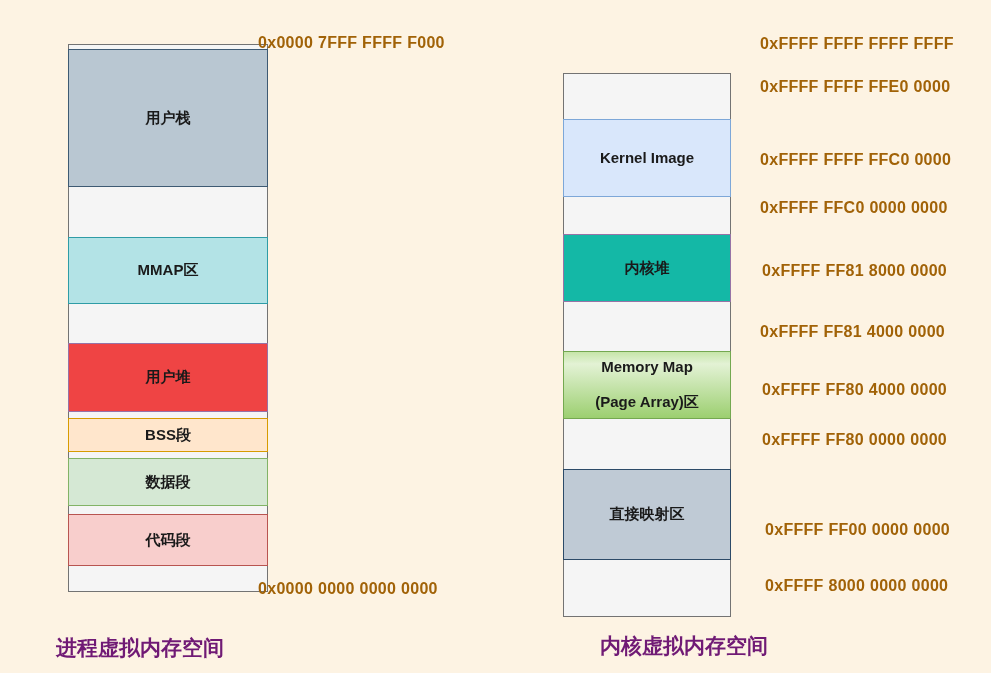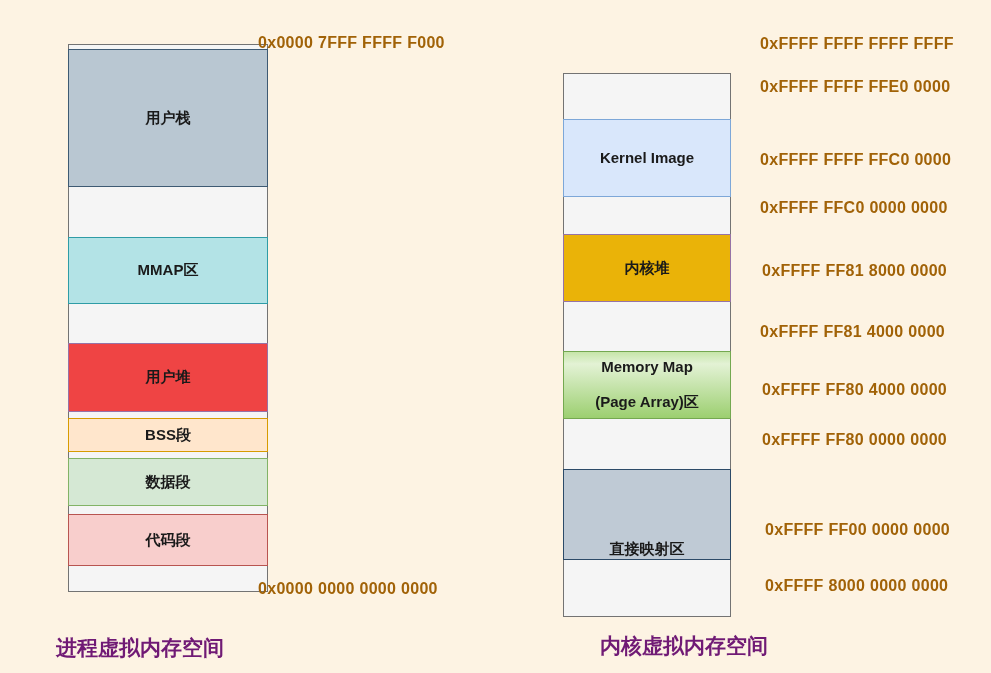--- a/index.html
+++ b/index.html
@@ -41,21 +41,21 @@
     color: #1a1a1a;
     line-height: 1.25;
   }
   .seg-user-stack   { background: #b9c7d2; border: 1.5px solid #3e5a73; }
   .seg-mmap         { background: #b3e3e6; border: 1.5px solid #2e9ca6; }
   .seg-user-heap    { background: #ef4444; border: 1.5px solid #9673a6; }
   .seg-bss          { background: #ffe6cc; border: 1.5px solid #d79b00; text-align: right; }
   .seg-data         { background: #d5e8d4; border: 1.5px solid #82b366; }
   .seg-code         { background: #f8cecc; border: 1.5px solid #b85450; }
   .seg-kernel-image { background: #d9e7fb; border: 1.5px solid #7da7d8; }
-  .seg-kernel-heap  { background: #eab308; border: 1.5px solid #9673a6; }
+  .seg-kernel-heap  { background: #14b8a6; border: 1.5px solid #9673a6; }
   .seg-memmap       { background: linear-gradient(180deg, #c6e5a8 0%, #e3f2d5 18%, #9ccf70 100%);
                       border: 1.5px solid #74a850; gap: 16px; }
   .seg-direct-map   { background: #bfcad5; border: 1.5px solid #2c4a68; }
   .address {
     position: absolute;
     font-weight: bold;
     font-size: 16px;
     letter-spacing: 0.3px;
     color: #a16207;
     white-space: nowrap;
@@ -115,21 +115,21 @@
 
     <div class="segment seg-kernel-heap" style="top:161px; height:68px;">
       <span class="seg-label">内核堆</span>
     </div>
 
     <div class="segment seg-memmap" style="top:278px; height:68px;">
       <span class="seg-label">Memory Map</span>
       <span class="seg-label">(Page Array)区</span>
     </div>
 
-    <div class="segment seg-direct-map" style="top:396px; height:91px;justify-content:flex-end;">
+    <div class="segment seg-direct-map" style="top:396px; height:91px;">
       <span class="seg-label">直接映射区</span>
     </div>
   </div>
 
   <div class="address" style="left:760px; top:35px;">0xFFFF FFFF FFFF FFFF</div>
   <div class="address" style="left:760px; top:78px;">0xFFFF FFFF FFE0 0000</div>
   <div class="address" style="left:760px; top:151px;">0xFFFF FFFF FFC0 0000</div>
   <div class="address" style="left:760px; top:199px;">0xFFFF FFC0 0000 0000</div>
   <div class="address" style="left:762px; top:262px;">0xFFFF FF81 8000 0000</div>
   <div class="address" style="left:760px; top:323px;">0xFFFF FF81 4000 0000</div>

